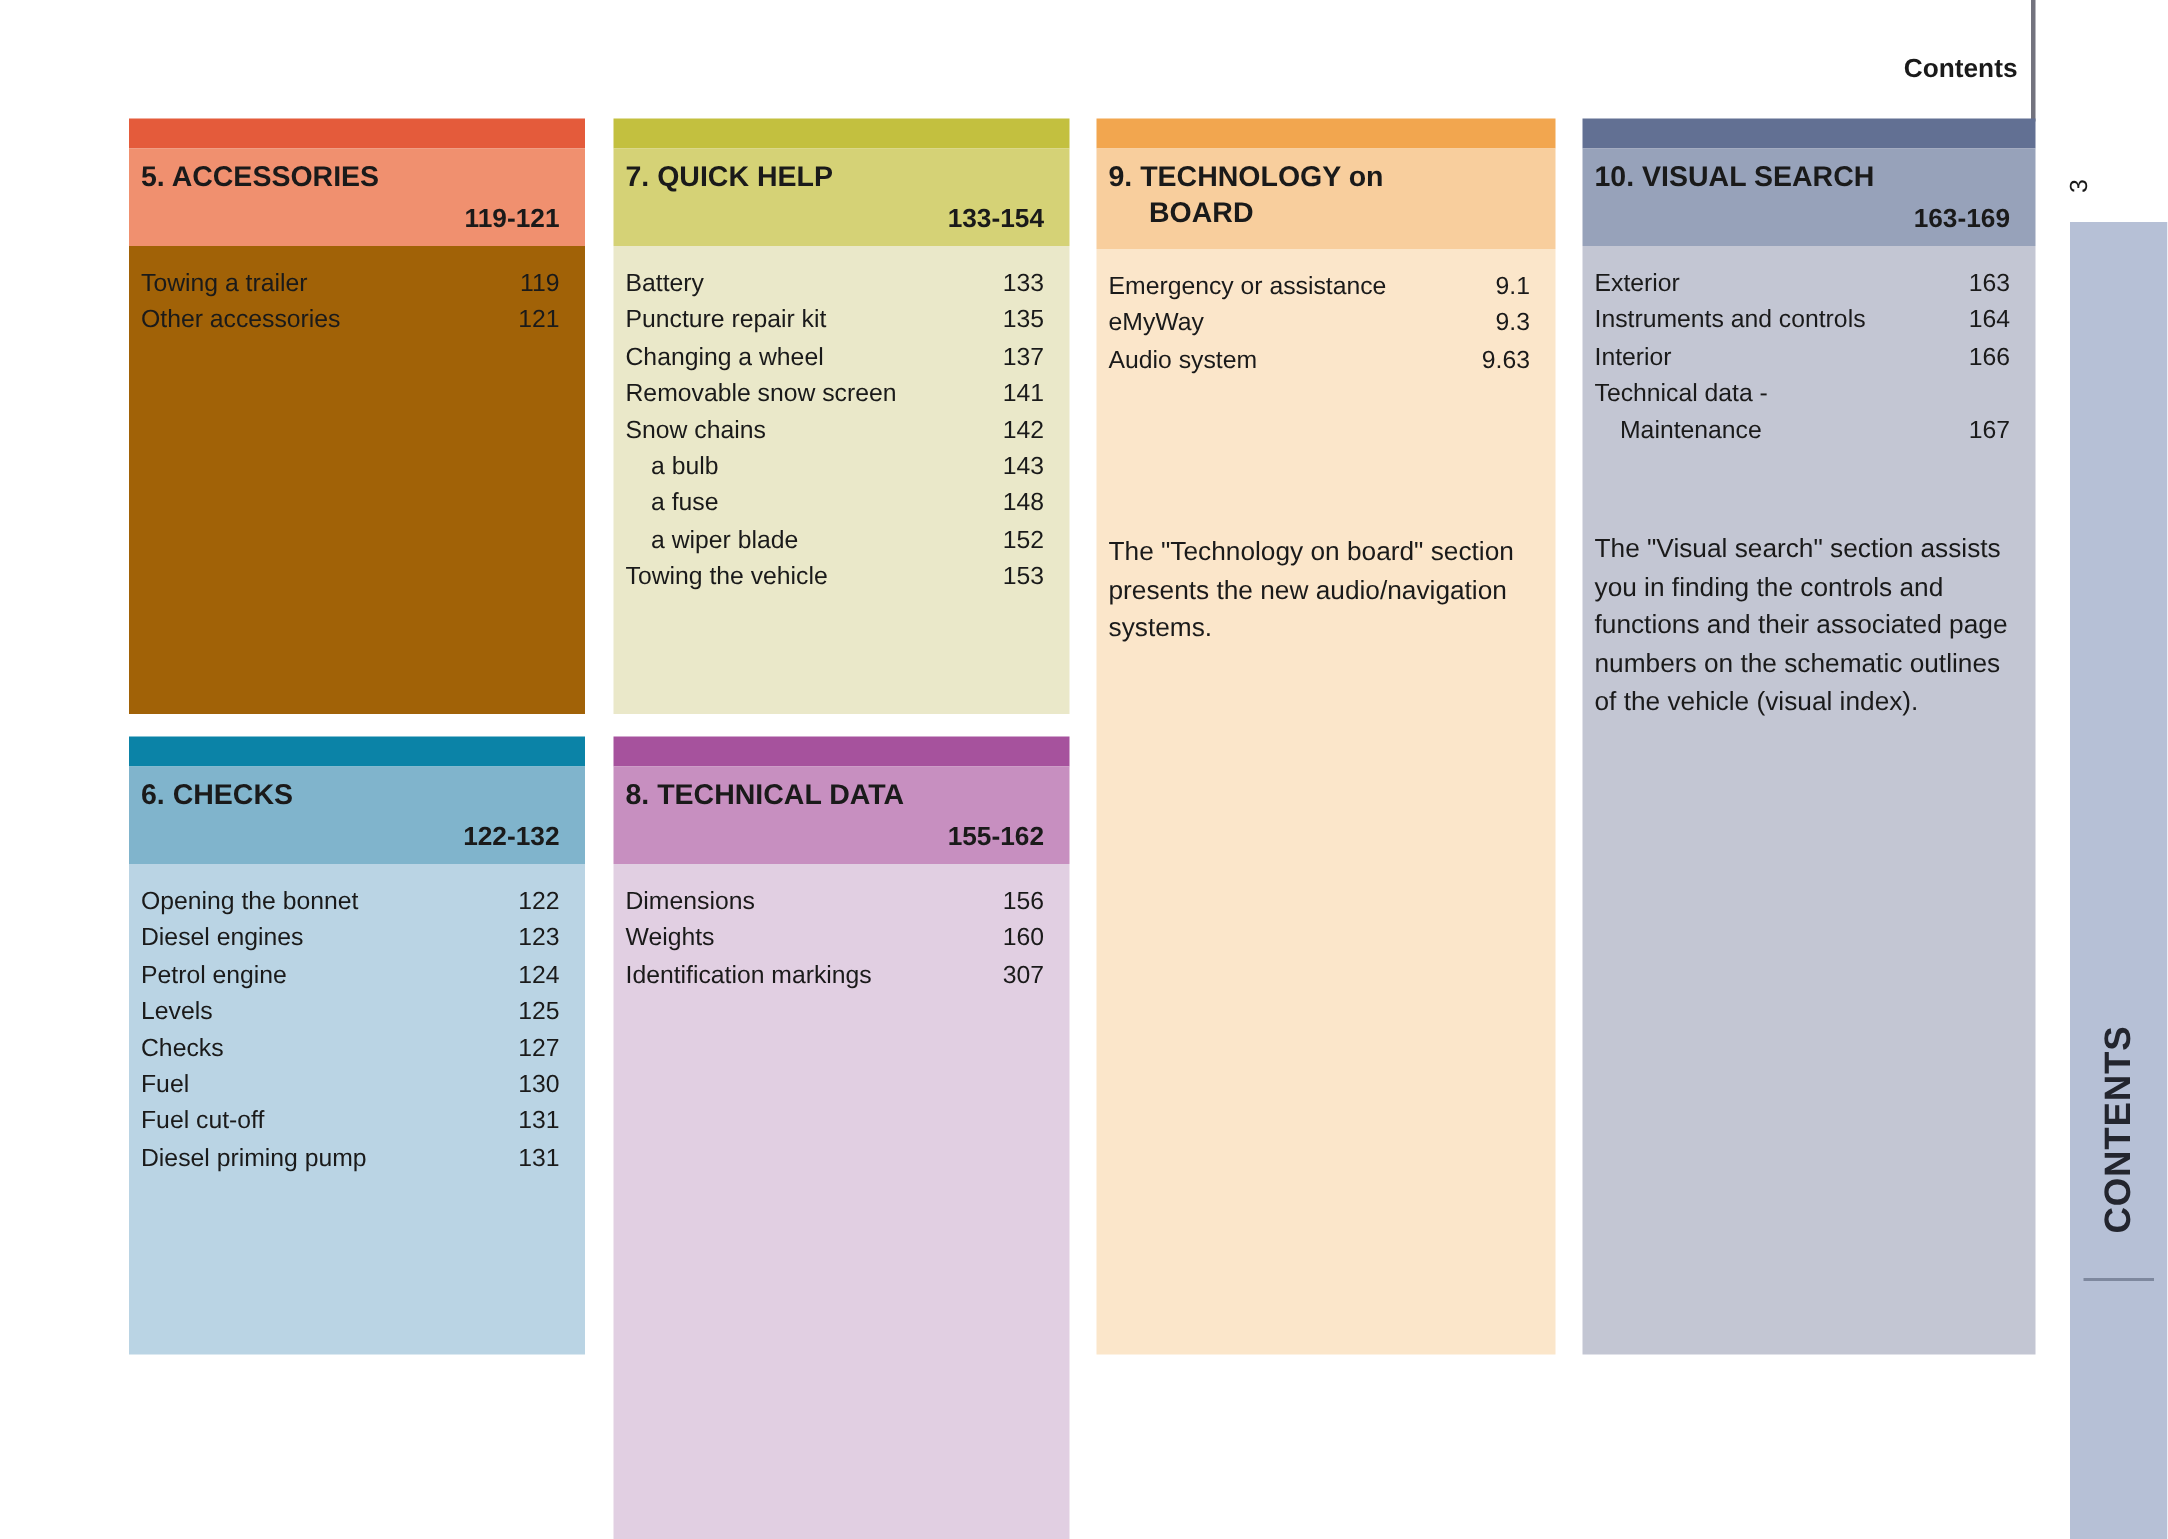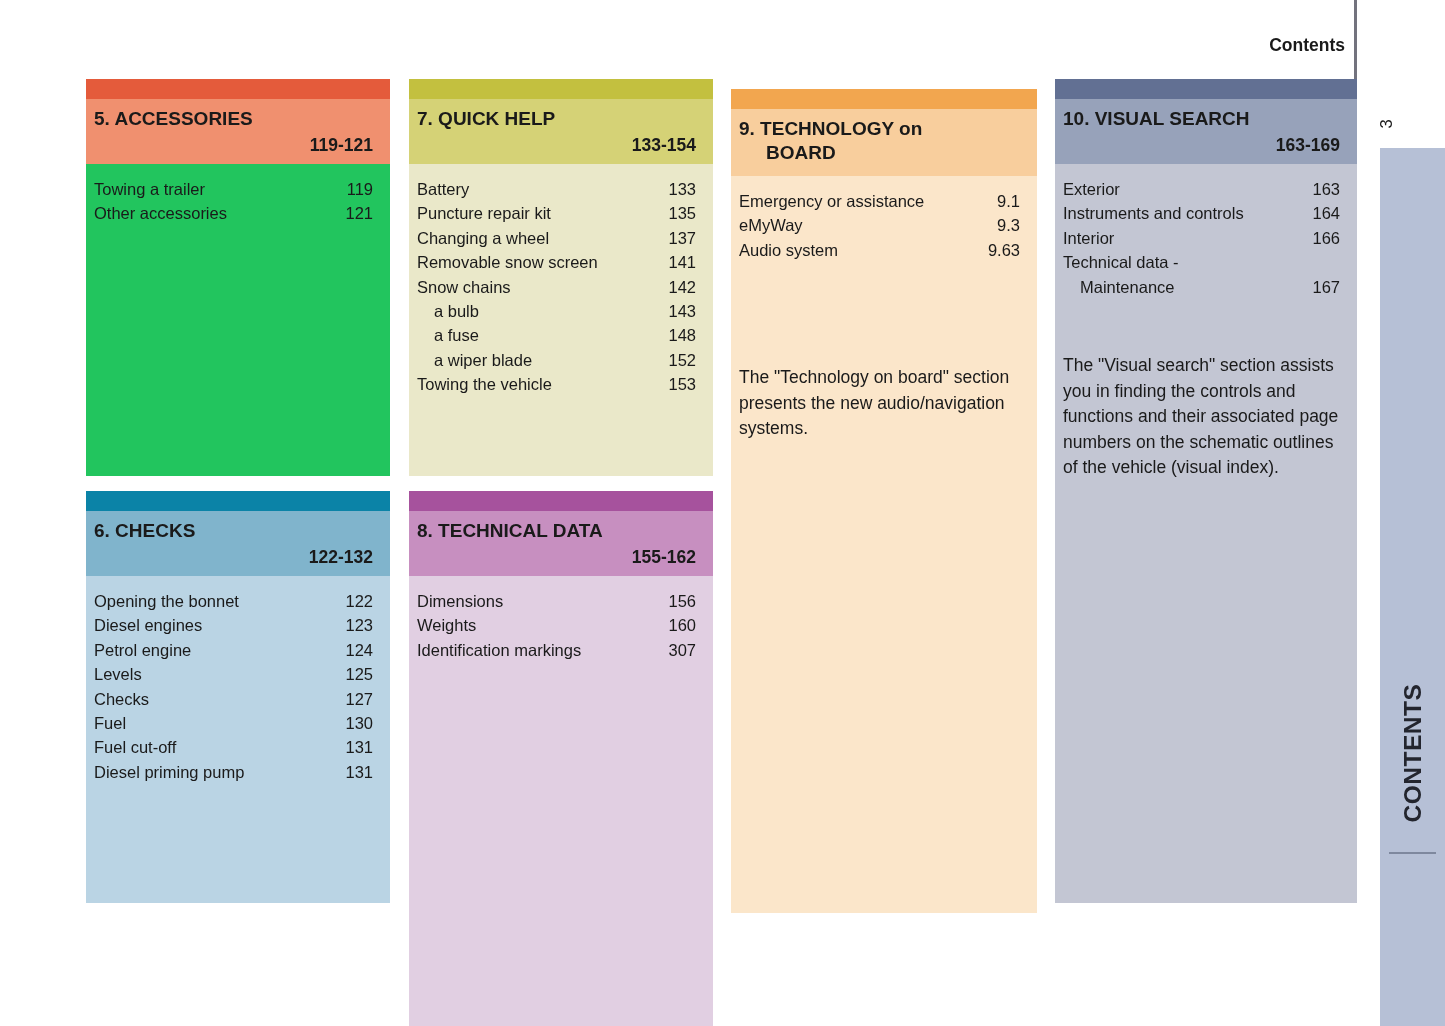--- a/index.html
+++ b/index.html
@@ -44,21 +44,21 @@
   }
   .side-tab-rule {
     position:absolute; top:704px; left:9px; right:9px;
     height:2px; background:#7e889e;
   }
 
   
   .card { position:absolute; display:flex; flex-direction:column; }
   #card-accessories { left:86px;  top:79px;  width:304px; height:397px; }
   #card-quickhelp   { left:409px; top:79px;  width:304px; height:397px; }
-  #card-technology  { left:731px; top:89px;  width:306px; height:824px; }
+  #card-technology  { left:731px; top:79px;  width:306px; height:824px; }
   #card-visual      { left:1055px;top:79px;  width:302px; height:824px; }
   #card-checks      { left:86px;  top:491px; width:304px; height:412px; }
   #card-techdata    { left:409px; top:491px; width:304px; height:536px; }
 
   .bar { height:20px; flex:0 0 20px; }
   .head { padding:8px 17px 8px 8px; }
   .title {
     font-size:19px; font-weight:bold; line-height:24px;
     padding-left:27px; text-indent:-27px;
     white-space:pre-line;
@@ -95,21 +95,21 @@
     <span class="side-tab-label">CONTENTS</span>
     <span class="side-tab-rule"></span>
   </div>
 
   <section class="card" id="card-accessories">
     <div class="bar" style="background-color: rgb(228, 91, 59);"></div>
     <header class="head" style="background-color: rgb(240, 144, 111);">
       <div class="title">5. ACCESSORIES</div>
       <div class="range">119-121</div>
     </header>
-    <div class="body" style="background-color: #22c55e;">
+    <div class="body" style="background-color: #a16207;">
       <ul class="items">
 
           <li class="item">
             <span class="lbl">Towing a trailer</span>
             <span class="pg">119</span>
           </li>
 
           <li class="item">
             <span class="lbl">Other accessories</span>
             <span class="pg">121</span>

